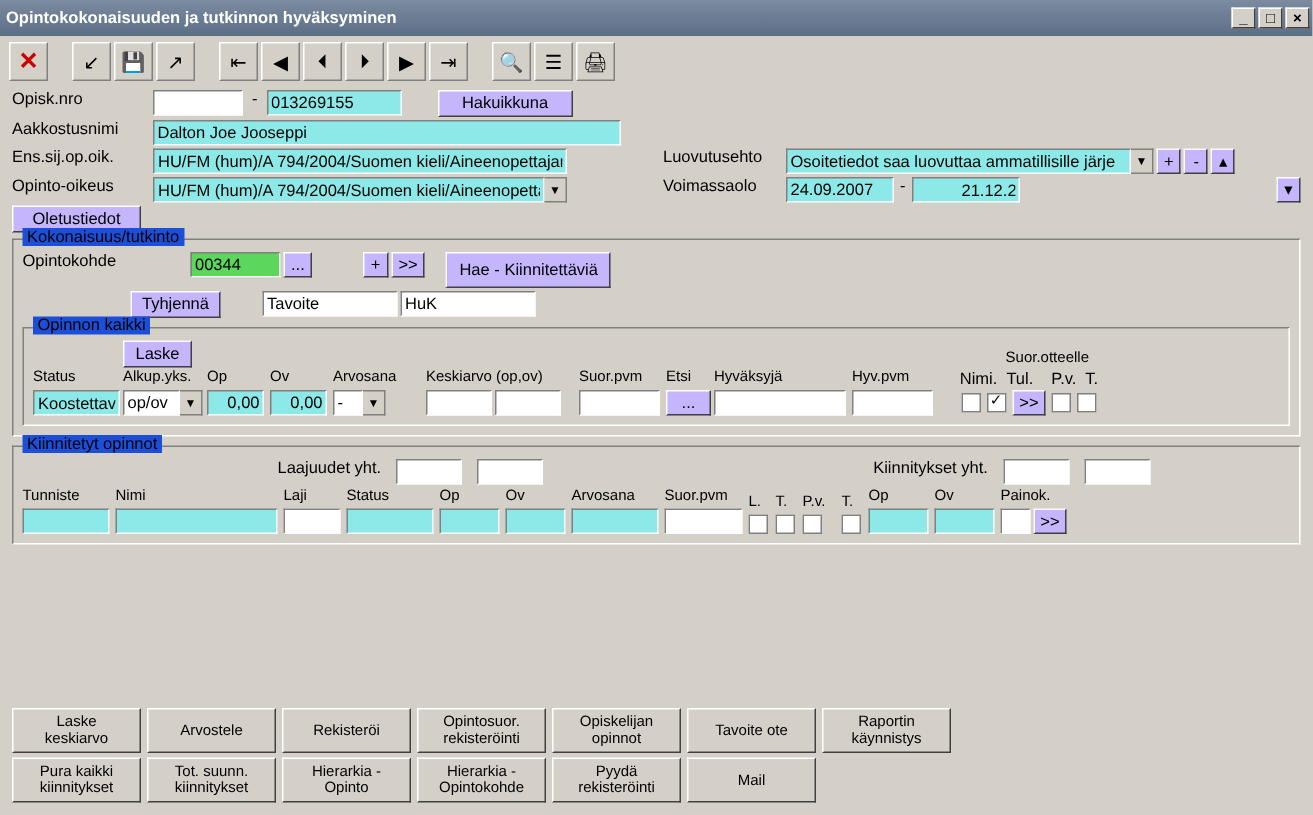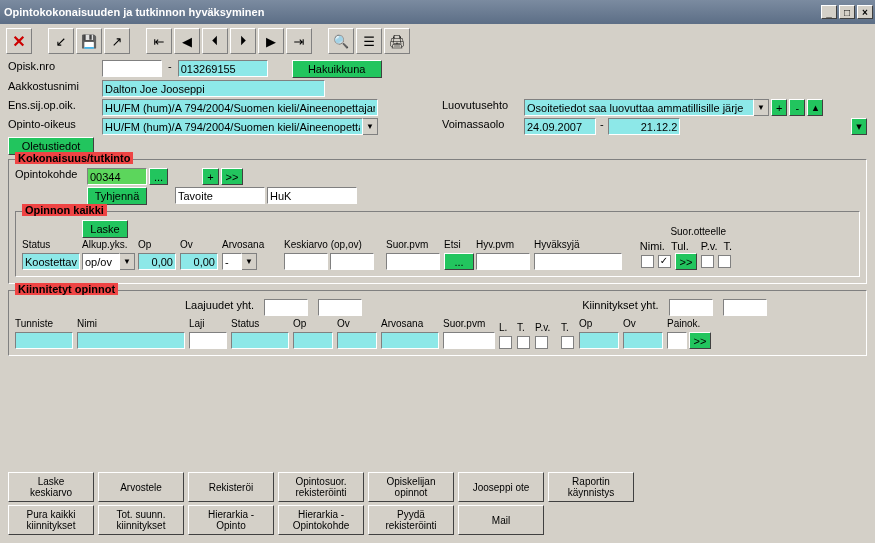--- a/index.html
+++ b/index.html
@@ -7,27 +7,27 @@
   .titlebar { background: linear-gradient(#7b8ba0,#5c6e86); color: #fff; height: 24px; display: flex; align-items: center; padding: 0 2px 0 4px; font-weight: bold; }
   .titlebar .title { flex: 1; }
   .tb-btn { width: 16px; height: 14px; background: #d4d0c8; border: 1px solid #fff; border-right-color:#404040; border-bottom-color:#404040; margin-left: 2px; display:flex; align-items:center; justify-content:center; font-size:10px; color:#000;}
   .toolbar { display:flex; gap:4px; padding:4px 6px; align-items:center; }
   .toolbar .grp { display:flex; gap:2px; margin-right:12px; }
   .tbtn { width:26px; height:26px; background:#d4d0c8; border:1px solid #fff; border-right-color:#808080; border-bottom-color:#808080; display:flex; align-items:center; justify-content:center; font-size:13px; }
   .tbtn.red { color:#c00; font-weight:bold; font-size:16px;}
   .content { padding: 2px 8px 4px 8px; }
   .row { display:flex; align-items:flex-start; margin-bottom:2px; gap:2px;}
   .lbl { width:92px; }
-  .btn { background:#22c55e; border:1px solid #fff; border-right-color:#404040; border-bottom-color:#404040; padding:2px 6px; height:18px; display:inline-flex; align-items:center; justify-content:center;}
+  .btn { background:#c4b5fd; border:1px solid #fff; border-right-color:#404040; border-bottom-color:#404040; padding:2px 6px; height:18px; display:inline-flex; align-items:center; justify-content:center;}
   .btn.sm { padding:1px 4px; height:17px; min-width:16px;}
   input, select { border:1px solid #808080; border-right-color:#fff; border-bottom-color:#fff; background:#fff; padding:1px 2px; height:17px; font-size:11px;}
   .cyan { background:#8de8e8 !important; }
   .green { background:#5cd65c !important; }
   .fieldset { border:1px solid #808080; border-right-color:#fff; border-bottom-color:#fff; padding:8px 6px 6px 6px; margin-top:4px; position:relative;}
-  .fieldset .legend { position:absolute; top:-8px; left:6px; background:#ef4444; padding:0 3px;font-weight:bold; }
+  .fieldset .legend { position:absolute; top:-8px; left:6px; background:#1d4ed8; padding:0 3px; }
   .subrow { display:flex; align-items:flex-end; gap:2px; }
   .col { display:flex; flex-direction:column; gap:1px; }
   .collabel { font-size:10px; height:13px; }
   .spacer { flex:1; }
   .chk { width:13px; height:13px; border:1px solid #808080; background:#fff; display:inline-block; vertical-align:middle;}
   .chk.on::after { content:"✓"; font-size:10px; line-height:10px; display:block; text-align:center;}
   .footer-buttons { position:absolute; bottom:8px; left:8px; right:8px; }
   .fbrow { display:flex; gap:4px; margin-top:3px;}
   .fbtn { width:86px; height:30px; background:#d4d0c8; border:1px solid #fff; border-right-color:#404040; border-bottom-color:#404040; display:flex; align-items:center; justify-content:center; text-align:center; line-height:1.1; white-space:pre-line; font-size:10px;}
   .sel { display:flex; }
@@ -73,21 +73,21 @@
     <span class="lbl">Opisk.nro</span>
     <input style="width: 60px;">
     <span style="padding:0 4px">-</span>
     <input class="cyan" style="width: 90px;" value="013269155">
     <span style="width:20px"></span>
     <button class="btn" style="width:90px">Hakuikkuna</button>
   </div>
 
   <div class="row">
     <span class="lbl">Aakkostusnimi</span>
-    <input class="cyan" style="width: 223px;" value="Dalton Joe Jooseppi">
+    <input class="cyan" style="width: 312px;" value="Dalton Joe Jooseppi">
   </div>
 
   <div class="row">
     <span class="lbl">Ens.sij.op.oik.</span>
     <input class="cyan" style="width: 276px;" value="HU/FM (hum)/A 794/2004/Suomen kieli/Aineenopettajan">
     <span style="width:60px"></span>
     <span style="width:80px">Luovutusehto</span>
     <div class="sel">
         <input class="cyan" style="width: 230px;" value="Osoitetiedot saa luovuttaa ammatillisille järje">
         <span class="dd">▼</span>
@@ -113,26 +113,27 @@
   </div>
 
   <div class="row">
     <button class="btn" style="width:86px">Oletustiedot</button>
   </div>
 
   <div class="fieldset">
     <span class="legend">Kokonaisuus/tutkinto</span>
     <div class="row">
       <span style="width:70px">Opintokohde</span>
-      <input class="green" style="width: 60px;" value="00344">
+      <input class="green" style="width: 60px; margin-left: 40px;" value="00344">
       <button class="btn sm">...</button>
       <span style="width:30px"></span>
       <button class="btn sm">+</button>
       <button class="btn sm">&gt;&gt;</button>
       <span style="width:10px"></span>
+      <button class="btn" style="width:110px;height:24px">Hae - Kiinnitettäviä</button>
     </div>
     <div class="row">
       <span style="width:70px"></span>
       <button class="btn" style="width:60px">Tyhjennä</button>
       <span style="width:24px"></span>
       <input style="width: 90px;" value="Tavoite">
       <input style="width: 90px;" value="HuK">
     </div>
 
     <div class="fieldset" style="margin-top:6px">
@@ -180,29 +181,29 @@
         <div class="col" style="width:56px">
           <span class="collabel"></span>
           <span class="collabel">Suor.pvm</span>
           <input style="width: 54px;">
         </div>
         <div class="col" style="width:30px">
           <span class="collabel"></span>
           <span class="collabel">Etsi</span>
           <button class="btn sm">...</button>
         </div>
+        <div class="col" style="width:90px">
+          <span class="collabel"></span>
+          <span class="collabel">Hyväksyjä</span>
+          <input style="width: 88px;">
+        </div>
         <div class="col" style="width:56px">
           <span class="collabel"></span>
           <span class="collabel">Hyv.pvm</span>
           <input style="width: 54px;">
-        </div>
-        <div class="col" style="width:90px">
-          <span class="collabel"></span>
-          <span class="collabel">Hyväksyjä</span>
-          <input style="width: 88px;">
         </div>
         <div class="col" style="width:120px;align-items:center">
           <span class="collabel" style="align-self:flex-end;padding-right:20px">Suor.otteelle</span>
           <div style="display:flex;gap:6px;font-size:10px">
             <span>Nimi.</span>
             <span>Tul.</span>
             <span></span>
             <span>P.v.</span>
             <span>T.</span>
           </div>
@@ -302,21 +303,21 @@
 <div class="footer-buttons">
   <div class="fbrow" id="fbrow1">
       <div class="fbtn">Laske
 keskiarvo</div>
       <div class="fbtn">Arvostele</div>
       <div class="fbtn">Rekisteröi</div>
       <div class="fbtn">Opintosuor.
 rekisteröinti</div>
       <div class="fbtn">Opiskelijan
 opinnot</div>
-      <div class="fbtn">Jooseppi ote</div>
+      <div class="fbtn">Tavoite ote</div>
       <div class="fbtn">Raportin
 käynnistys</div>
     </div>
   <div class="fbrow" id="fbrow2">
       <div class="fbtn">Pura kaikki
 kiinnitykset</div>
       <div class="fbtn">Tot. suunn.
 kiinnitykset</div>
       <div class="fbtn">Hierarkia -
 Opinto</div>

